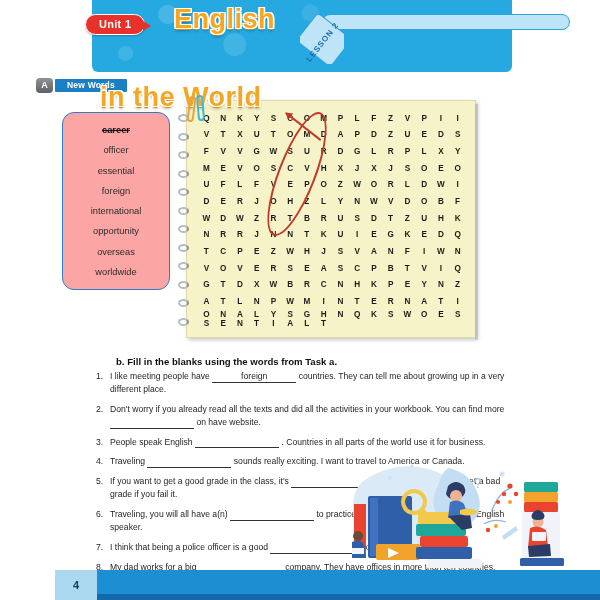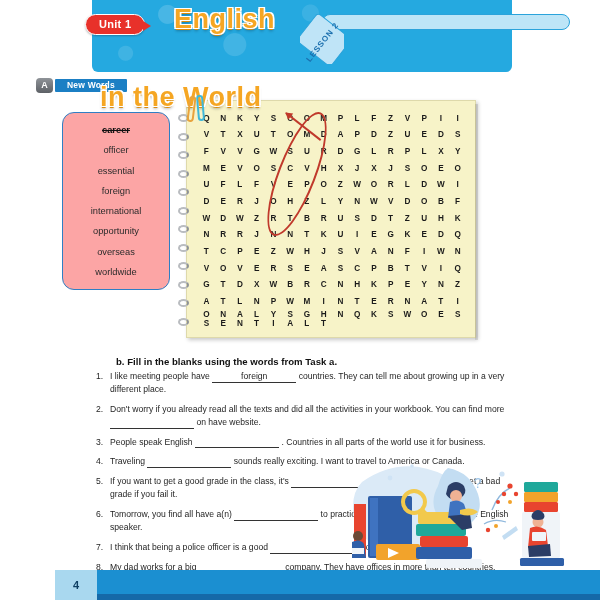--- a/index.html
+++ b/index.html
@@ -473,21 +473,21 @@
       <div class="q">
         <span class="num">4.</span>
         <span class="txt"><span>Traveling </span><span class="blank">&nbsp;</span><span> sounds really exciting. I want to travel to America or Canada.</span></span>
       </div>
       <div class="q">
         <span class="num">5.</span>
         <span class="txt"><span>If you want to get a good grade in the class, it's </span><span class="blank">&nbsp;</span><span> to pass this test. You'll get a bad grade if you fail it.</span></span>
       </div>
       <div class="q">
         <span class="num">6.</span>
-        <span class="txt"><span>Tomorrow, you find all have a(n) </span><span class="blank">&nbsp;</span><span> to practice speaking English with a native English speaker.</span></span>
+        <span class="txt"><span>Traveling, you will all have a(n) </span><span class="blank">&nbsp;</span><span> to practice speaking English with a native English speaker.</span></span>
       </div>
       <div class="q">
         <span class="num">7.</span>
         <span class="txt"><span>I think that being a police officer is a good </span><span class="blank">&nbsp;</span><span> choice for young men.</span></span>
       </div>
       <div class="q">
         <span class="num">8.</span>
         <span class="txt"><span>My dad works for a big </span><span class="blank">&nbsp;</span><span> company. They have offices in more than ten countries.</span></span>
       </div>
     </div>

